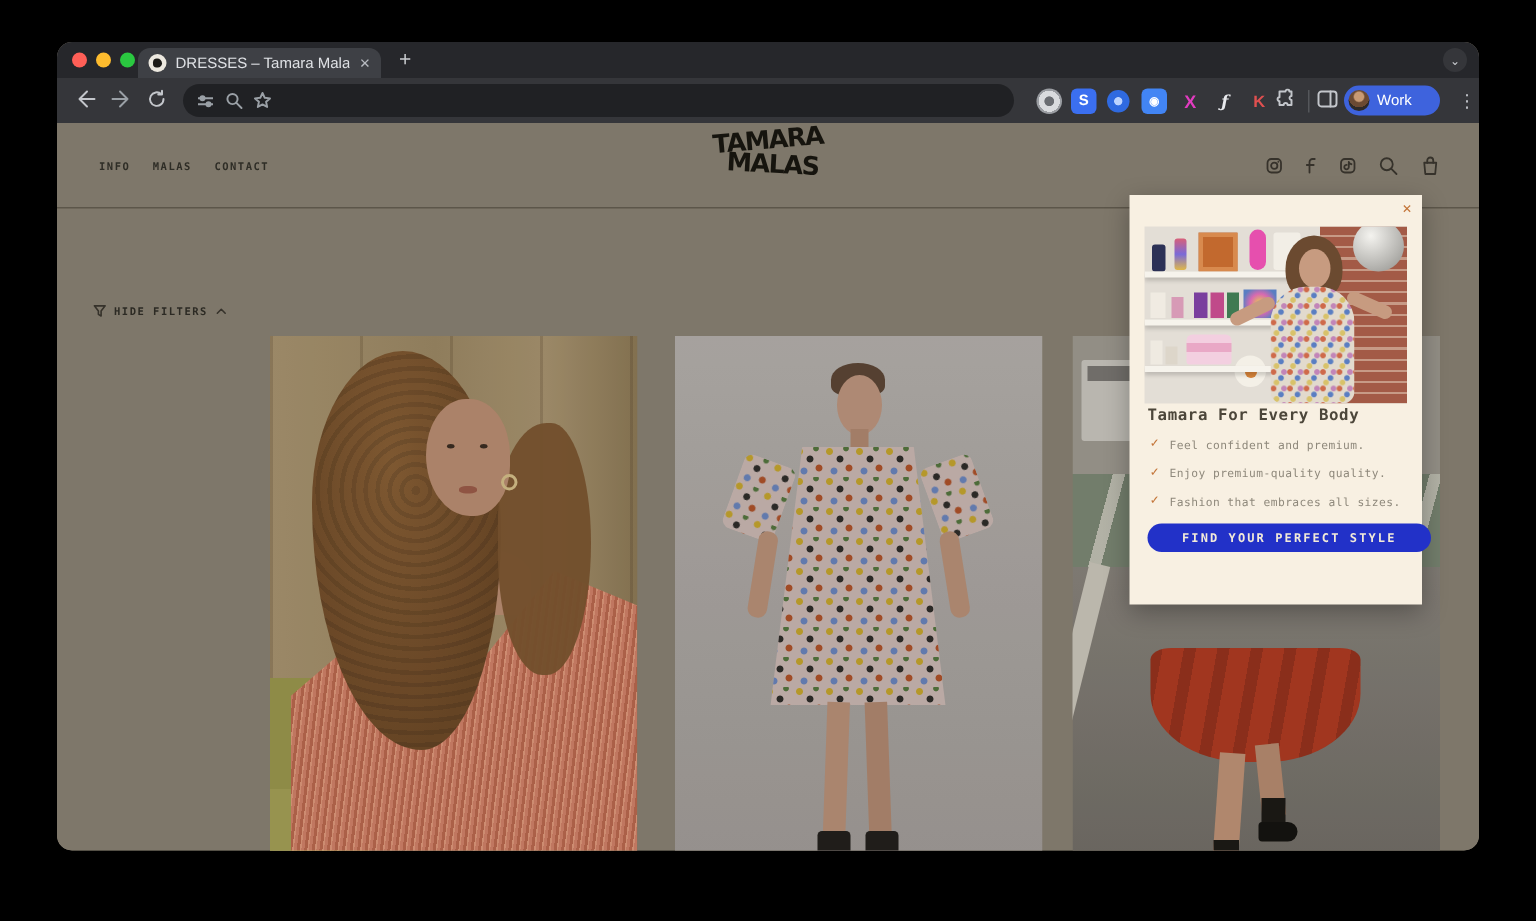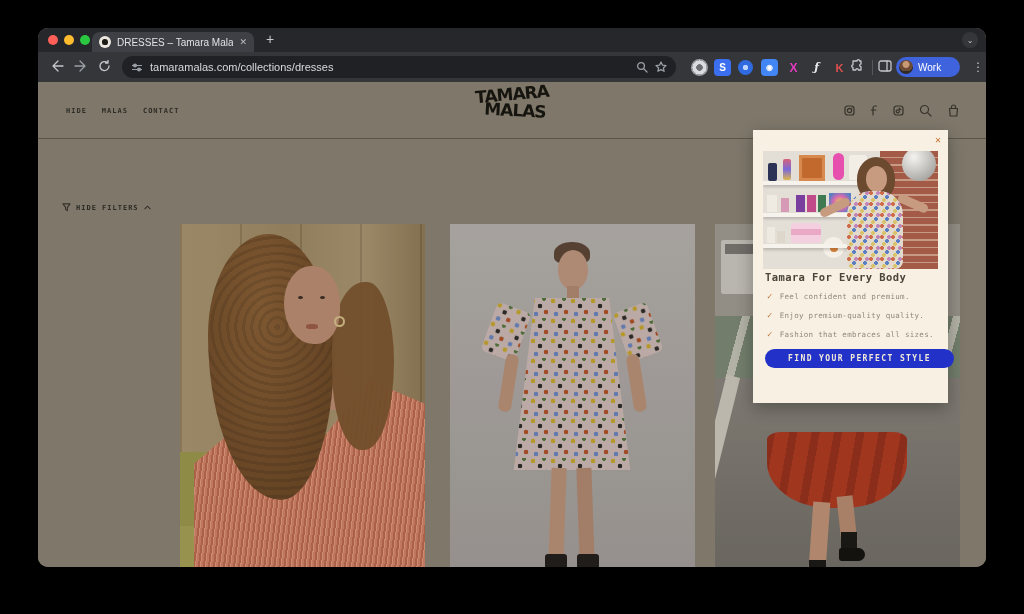--- a/index.html
+++ b/index.html
@@ -239,21 +239,20 @@
       </span>
       <div class="urlbar">
         <svg width="12" height="11" viewBox="0 0 12 11">
           <g stroke="#9aa0a6" stroke-width="1.2" fill="#9aa0a6">
             <line x1="1" y1="3.5" x2="11" y2="3.5"></line>
               <circle cx="4" cy="3.5" r="1.4"></circle>
             <line x1="1" y1="7.5" x2="11" y2="7.5"></line>
               <circle cx="8" cy="7.5" r="1.4"></circle>
           </g>
         </svg>
-        <span class="url">tamaramalas.com/collections/dresses</span>
         <svg class="chrome dim" width="12" height="12" viewBox="0 0 12 12">
           <circle cx="5" cy="5" r="3.4"></circle>
             <line x1="7.6" y1="7.6" x2="11" y2="11"></line>
         </svg>
         <svg class="chrome dim" width="12" height="12" viewBox="0 0 12 12">
           <path d="M6 1l1.5 3.2 3.5.4-2.6 2.3.7 3.4L6 8.6 2.9 10.3l.7-3.4L1 4.6l3.5-.4z"></path>
         </svg>
       </div>
 
       <span class="exticon ext-recorder"></span>
@@ -279,21 +278,21 @@
         <span class="avatar"></span>
         <span class="profile-label">Work</span>
       </div>
       <span class="kebab">⋮</span>
     </div>
 
     <div class="page">
 
       <div class="site-header">
         <div class="nav">
-          <span>HIDE</span>
+          <span>INFO</span>
           <span>MALAS</span>
           <span>CONTACT</span>
         </div>
         <div class="logo">
           <span class="l1">TAMARA</span>
           <span class="l2">MALAS</span>
         </div>
         <div class="hicons">
           <svg class="line" width="11" height="11" viewBox="0 0 11 11">
             <rect x="1" y="1" width="9" height="9" rx="2.6"></rect>

